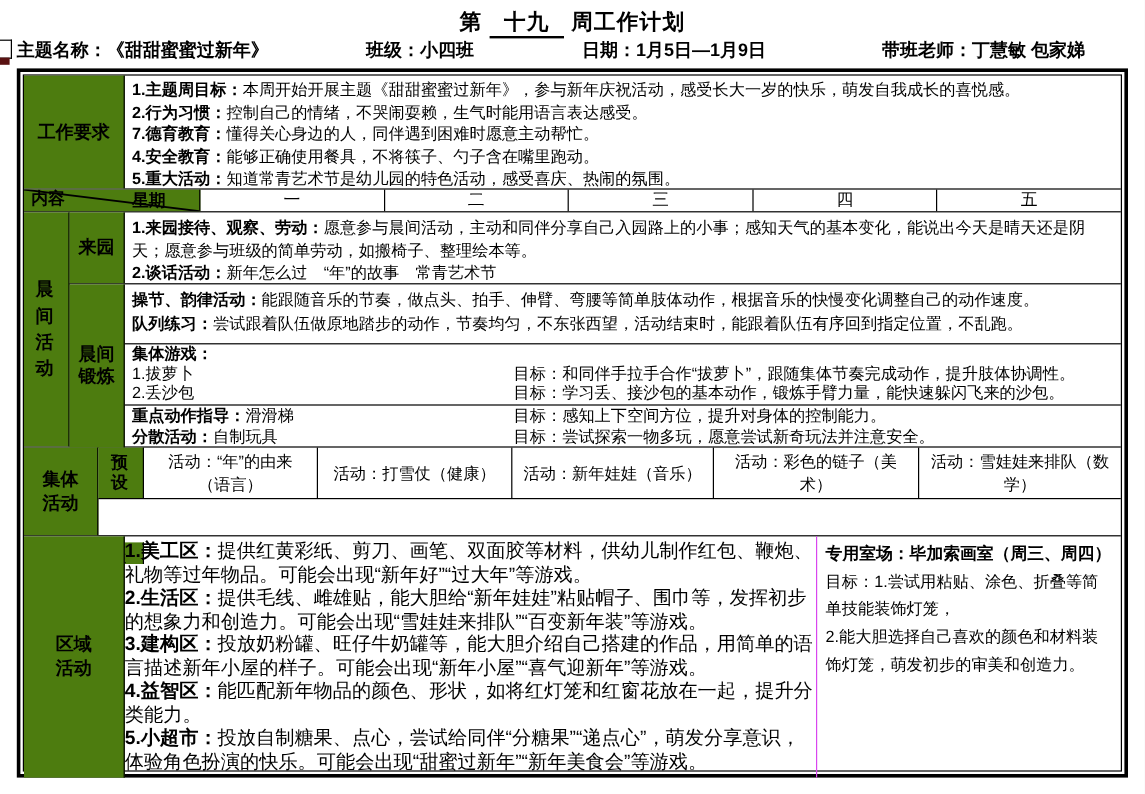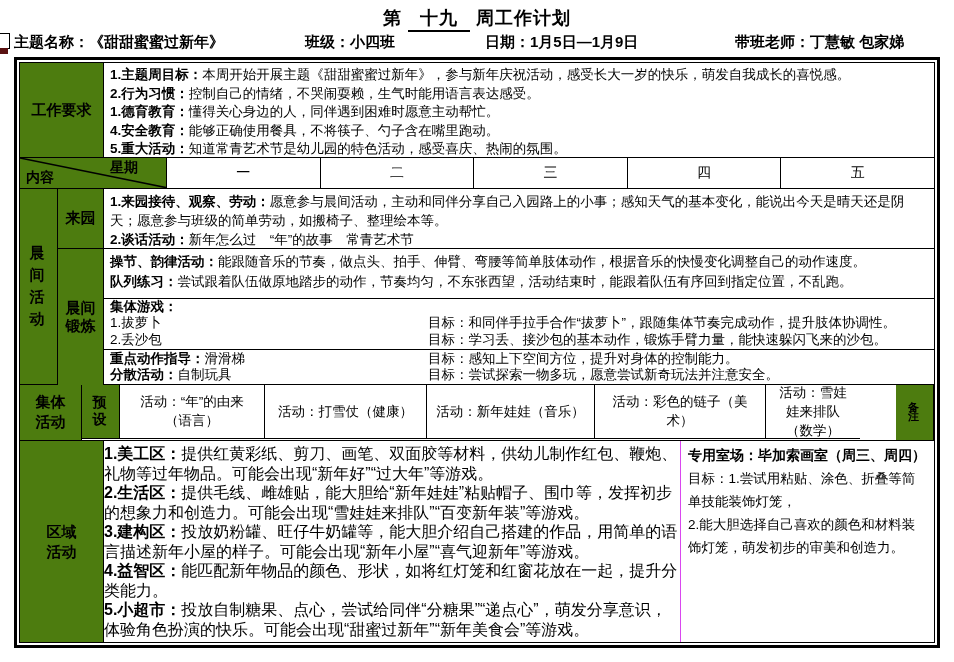--- a/index.html
+++ b/index.html
@@ -54,21 +54,21 @@
           font-weight:bold; font-size:15px; border-right:1px solid #000; }
   .exc { flex:1; display:flex; flex-direction:column; font-size:13.5px; }
   .ex1 { height:50px; border-bottom:1px solid #000; padding:3px 6px; line-height:20px; }
   .ex2 { height:51px; border-bottom:1px solid #000; padding:0 6px; line-height:16.5px; }
   .ex3 { flex:1; padding:1px 6px; line-height:16.5px; }
   .grow { display:flex; }
   .gname { width:318px; flex:none; }
   .ggoal { flex:1; }
   
   .clbl { width:62px; }
-  .cright { flex:1; display:flex; flex-direction:row;gap:36px; }
+  .cright { flex:1; display:flex; flex-direction:column;gap:36px; }
   .preset { height:54px; display:flex; border-bottom:1px solid #000; }
   .plbl { width:38px; display:flex; align-items:center; justify-content:center;
           font-weight:bold; font-size:14px; border-right:1px solid #000; }
   .act { display:flex; align-items:center; justify-content:center; text-align:center;
          font-size:13.5px; line-height:19px; padding:2px 8px; border-right:1px solid #000; }
   .a1 { width:145px; } .a2 { width:162px; } .a3 { width:168px; } .a4 { width:171px; }
   .a5 { flex:1; border-right:none; }
   .noter { flex:1; display:flex; }
   .nlbl { width:38px; display:flex; align-items:center; justify-content:center;
           font-weight:bold; border-right:1px solid #000; overflow:hidden; }
@@ -95,21 +95,21 @@
   <div class="art-b"></div>
 
   <div class="tblo">
   <div class="tbl">
 
     <div class="mrow rA">
       <div class="lbl gray wA">工作要求</div>
       <div class="content">
         <p><b class="h">1.主题周目标：</b><span>本周开始开展主题《甜甜蜜蜜过新年》，参与新年庆祝活动，感受长大一岁的快乐，萌发自我成长的喜悦感。</span></p>
         <p><b class="h">2.行为习惯：</b><span>控制自己的情绪，不哭闹耍赖，生气时能用语言表达感受。</span></p>
-        <p><b class="h">1.德育教育：</b><span>懂得关心身边的人，同伴遇到困难时愿意主动帮忙。</span></p>
+        <p><b class="h">7.德育教育：</b><span>懂得关心身边的人，同伴遇到困难时愿意主动帮忙。</span></p>
         <p><b class="h">4.安全教育：</b><span>能够正确使用餐具，不将筷子、勺子含在嘴里跑动。</span></p>
         <p><b class="h">5.重大活动：</b><span>知道常青艺术节是幼儿园的特色活动，感受喜庆、热闹的氛围。</span></p>
       </div>
     </div>
 
     <div class="mrow rB">
       <div class="diag gray">
         <svg viewBox="0 0 100 100" preserveAspectRatio="none">
               <line x1="0" y1="0" x2="100" y2="100" stroke="#000" stroke-width="1.5" vector-effect="non-scaling-stroke"></line>
             </svg>

